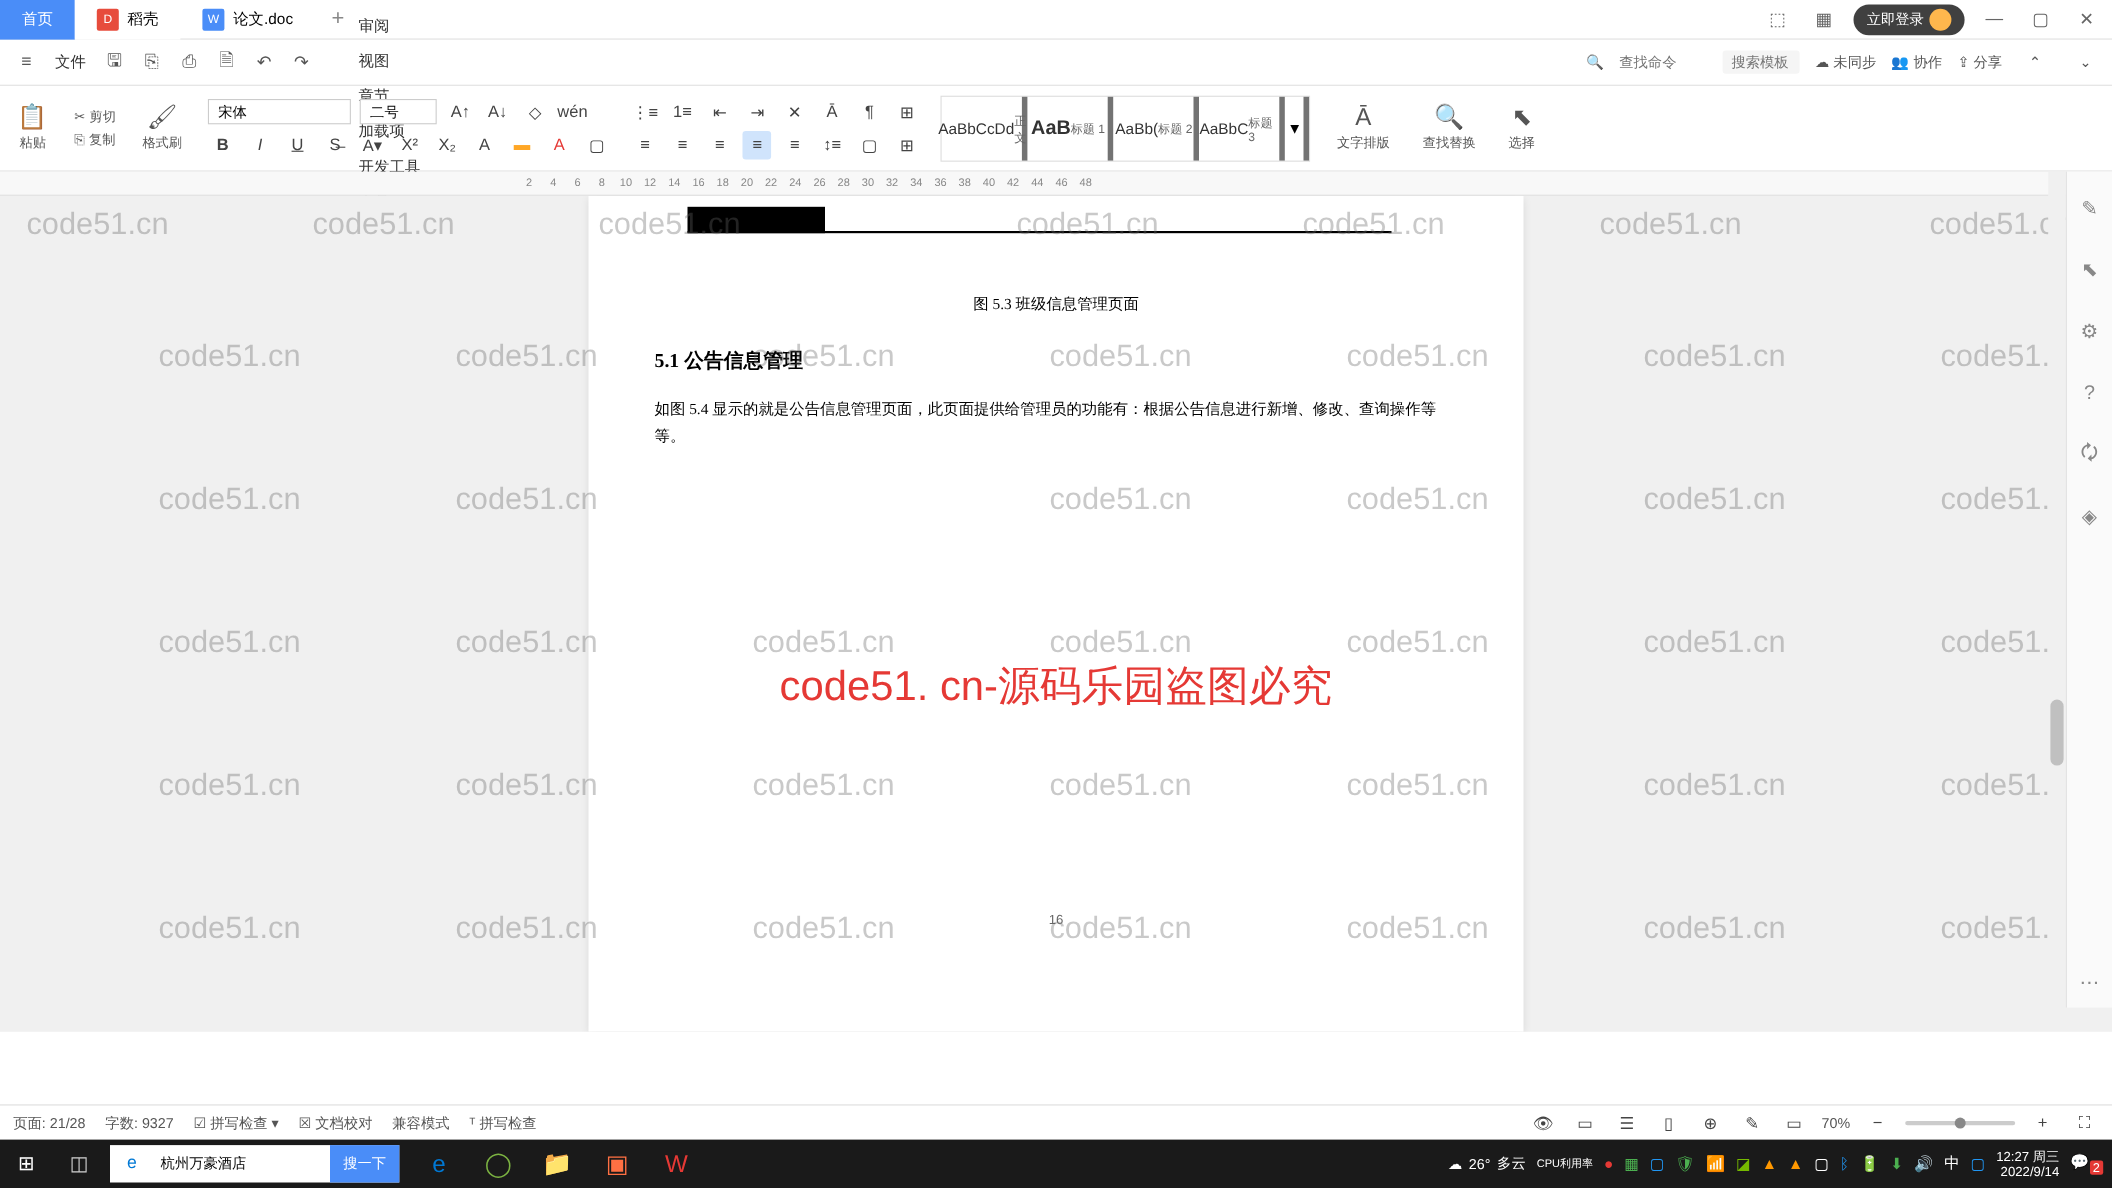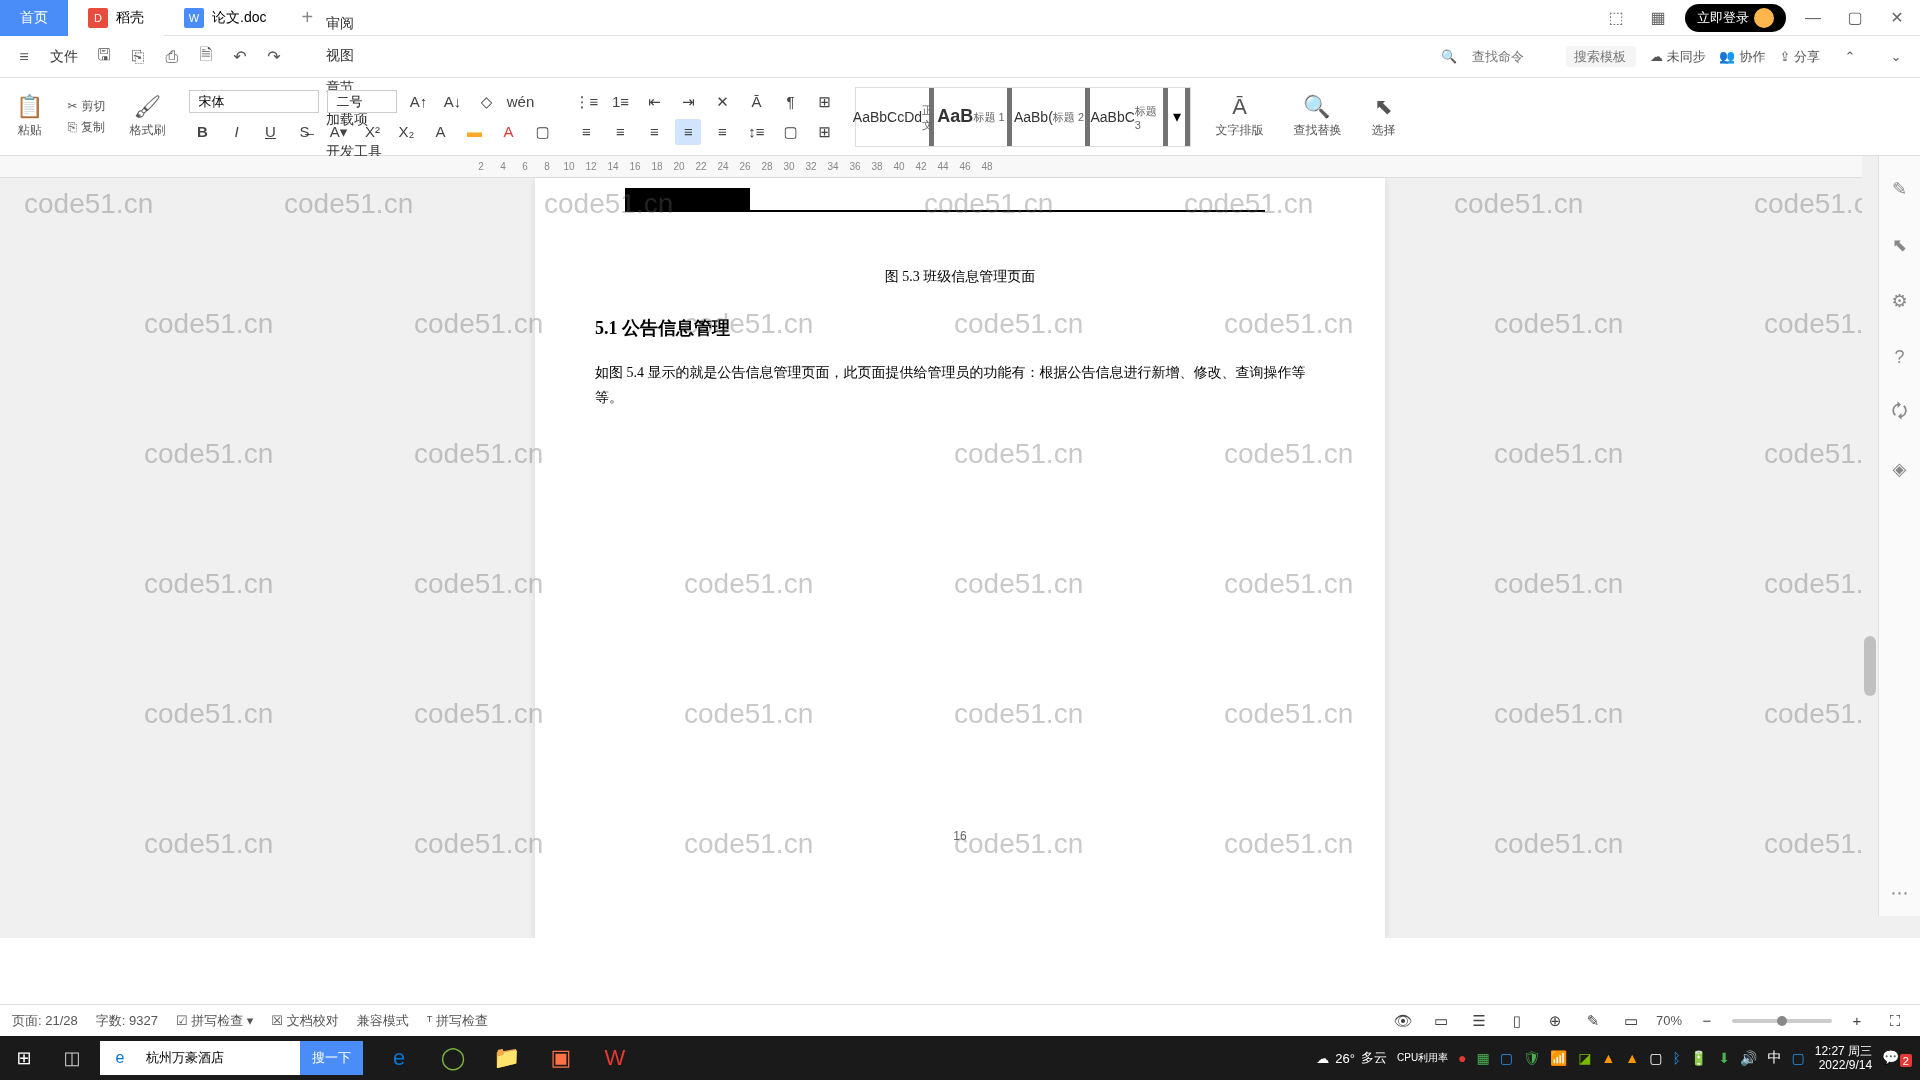--- a/index.html
+++ b/index.html
@@ -8,21 +8,21 @@
 
 .titlebar { display: flex; height: 36px; background: #fff; border-bottom: 1px solid #e0e0e0; align-items: center; }
 .tab { display: flex; align-items: center; padding: 0 20px; height: 36px; font-size: 14px; cursor: pointer; gap: 8px; }
 .tab.active { background: #4a8df8; color: #fff; }
 .tab.docker { background: #fff; }
 .tab-icon { width: 18px; height: 18px; display: inline-flex; align-items: center; justify-content: center; }
 .doc-icon { background: #4a8df8; color: #fff; font-size: 11px; width: 20px; height: 20px; border-radius: 2px; }
 .docker-icon { background: #e74c3c; color: #fff; font-size: 11px; width: 20px; height: 20px; border-radius: 2px; }
 .tab-add { padding: 0 15px; color: #888; font-size: 20px; cursor: pointer; }
 .titlebar-right { margin-left: auto; display: flex; align-items: center; gap: 12px; padding-right: 8px; }
-.login-btn { background: #000000; color: #fff; padding: 4px 12px; border-radius: 14px; font-size: 13px; display: flex; align-items: center; gap: 5px; }
+.login-btn { background: #404040; color: #fff; padding: 4px 12px; border-radius: 14px; font-size: 13px; display: flex; align-items: center; gap: 5px; }
 .login-avatar { width: 20px; height: 20px; background: #ffb74d; border-radius: 50%; }
 .win-btn { width: 30px; height: 30px; display: flex; align-items: center; justify-content: center; color: #666; cursor: pointer; }
 
 
 .menubar { display: flex; height: 42px; align-items: center; border-bottom: 1px solid #e0e0e0; padding: 0 8px; gap: 2px; }
 .menu-icon-btn { width: 32px; height: 32px; display: flex; align-items: center; justify-content: center; color: #555; cursor: pointer; }
 .file-label { font-size: 14px; padding: 0 8px; color: #333; }
 .menu-tabs { display: flex; margin-left: 20px; gap: 2px; flex-direction: column; }
 .menu-tab { padding: 6px 14px; font-size: 14px; color: #333; cursor: pointer; border-radius: 4px; }
 .menu-tab.active { background: #4a8df8; color: #fff; }
@@ -321,20 +321,21 @@
     <span class="wm" style="left:1200px; top:520px">code51.cn</span>
     <span class="wm" style="left:1470px; top:520px">code51.cn</span>
     <span class="wm" style="left:1740px; top:520px">code51.cn</span>
     <span class="wm" style="left:120px; top:650px">code51.cn</span>
     <span class="wm" style="left:390px; top:650px">code51.cn</span>
     <span class="wm" style="left:660px; top:650px">code51.cn</span>
     <span class="wm" style="left:930px; top:650px">code51.cn</span>
     <span class="wm" style="left:1200px; top:650px">code51.cn</span>
     <span class="wm" style="left:1470px; top:650px">code51.cn</span>
     <span class="wm" style="left:1740px; top:650px">code51.cn</span>
+    <span class="wm-red">code51. cn-源码乐园盗图必究</span>
   </div>
 </div>
 
 <div class="vscroll">
   <div class="vscroll-thumb"></div>
 </div>
 
 <div class="right-sidebar">
   <span class="side-icon">✎</span>
   <span class="side-icon">⬉</span>

